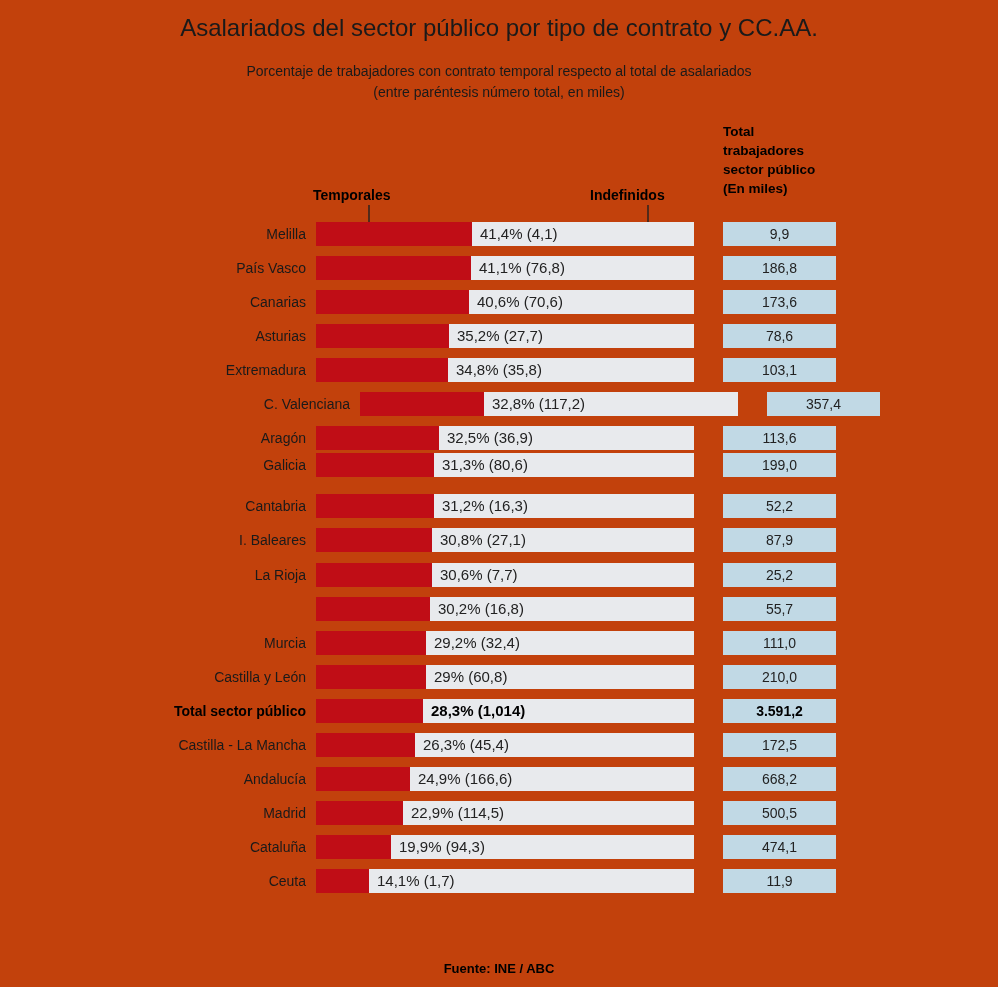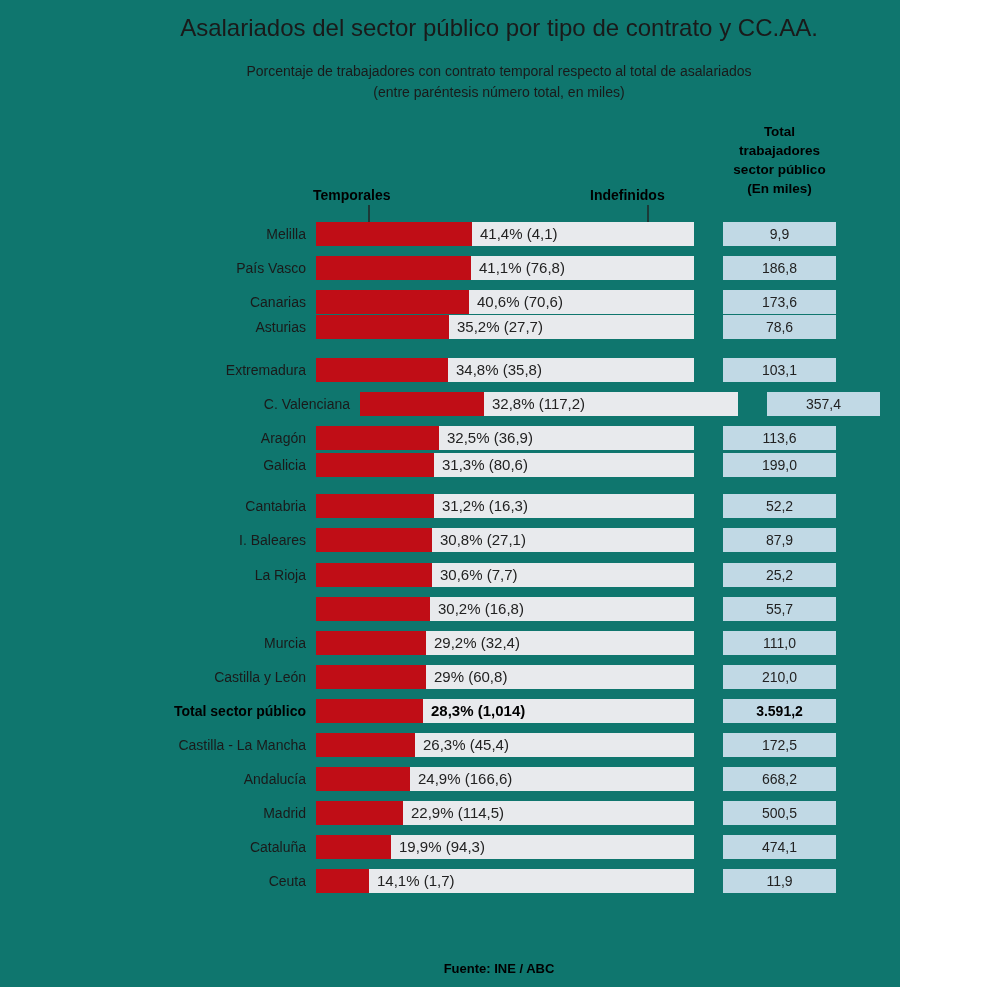--- a/index.html
+++ b/index.html
@@ -1,22 +1,22 @@
 <!DOCTYPE html>
 <html style="--red: #C00D16; --gray: #E8EAED; --blue: #C1D9E5;"><head>
 <meta charset="utf-8">
 <style>
   * { margin: 0; padding: 0; box-sizing: border-box; }
   html,body { background: #ffffff; }
   body { font-family: "Liberation Sans", sans-serif; color: #1a1a1a; }
   .canvas {
     position: relative;
-    width: 900px;
+    width: 998px;
     height: 987px;
-    background: #0f766e;
+    background: #c2410c;
     overflow: hidden;
   }
   .chart-title {
     position: absolute;
     top: 14px; left: 0; width: 998px;
     text-align: center;
     font-size: 24px;
     font-weight: 400;
     color: #1a1a1a;
   }
@@ -30,21 +30,21 @@
   .chart-subtitle2 {
     position: absolute;
     top: 84px; left: 0; width: 998px;
     text-align: center;
     font-size: 14px;
     color: #1a1a1a;
   }
   .col-header {
     position: absolute;
     top: 122px; left: 723px; width: 113px;
-    text-align: center;
+    text-align: left;
     font-size: 13.5px;
     font-weight: 700;
     line-height: 19px;
     color: #000000;
   }
   .legend-label {
     position: absolute;
     top: 187px;
     font-size: 14px;
     font-weight: 700;
@@ -164,21 +164,21 @@
 
     <div class="row" style="top: 68px;">
       <div class="row-label">Canarias</div>
       <div class="bar-track">
         <div class="bar-temporal" style="width: 153px;"></div>
         <div class="bar-value" style="left: 161px;">40,6% (70,6)</div>
       </div>
       <div class="total-box">173,6</div>
     </div>
 
-    <div class="row" style="top: 93px;">
+    <div class="row" style="top: 102px;">
       <div class="row-label">Asturias</div>
       <div class="bar-track">
         <div class="bar-temporal" style="width: 133px;"></div>
         <div class="bar-value" style="left: 141px;">35,2% (27,7)</div>
       </div>
       <div class="total-box">78,6</div>
     </div>
 
     <div class="row" style="top: 136px;">
       <div class="row-label">Extremadura</div>

